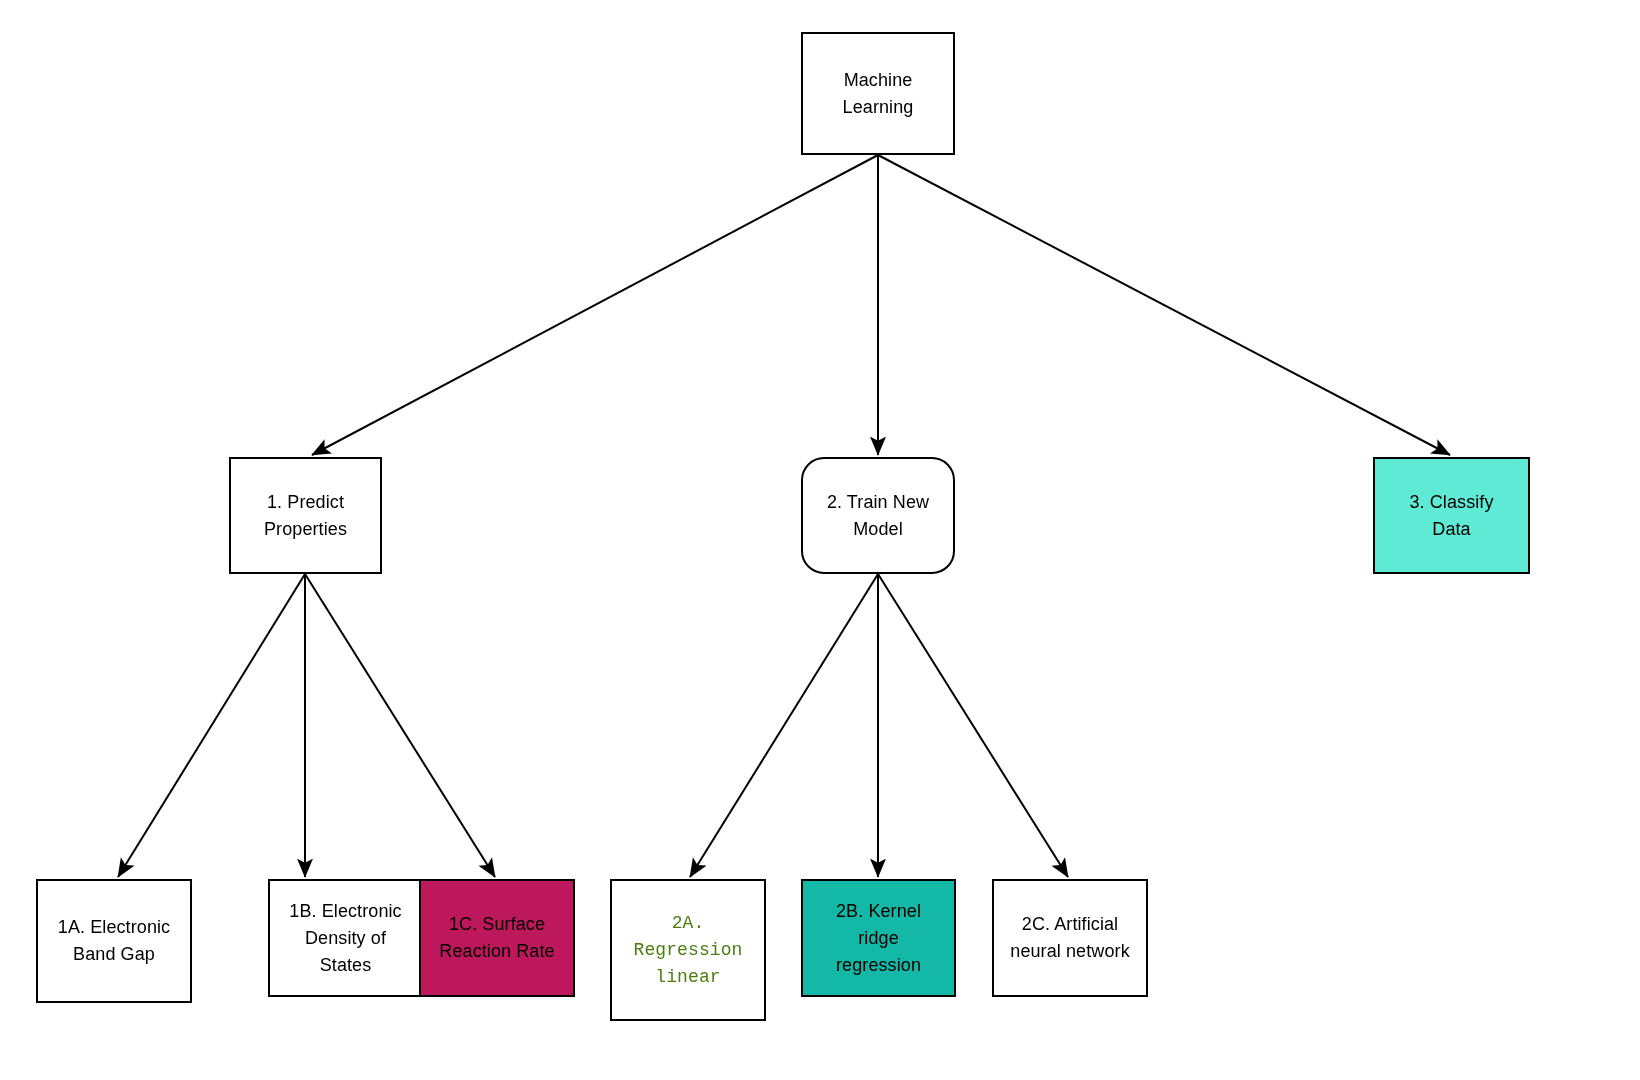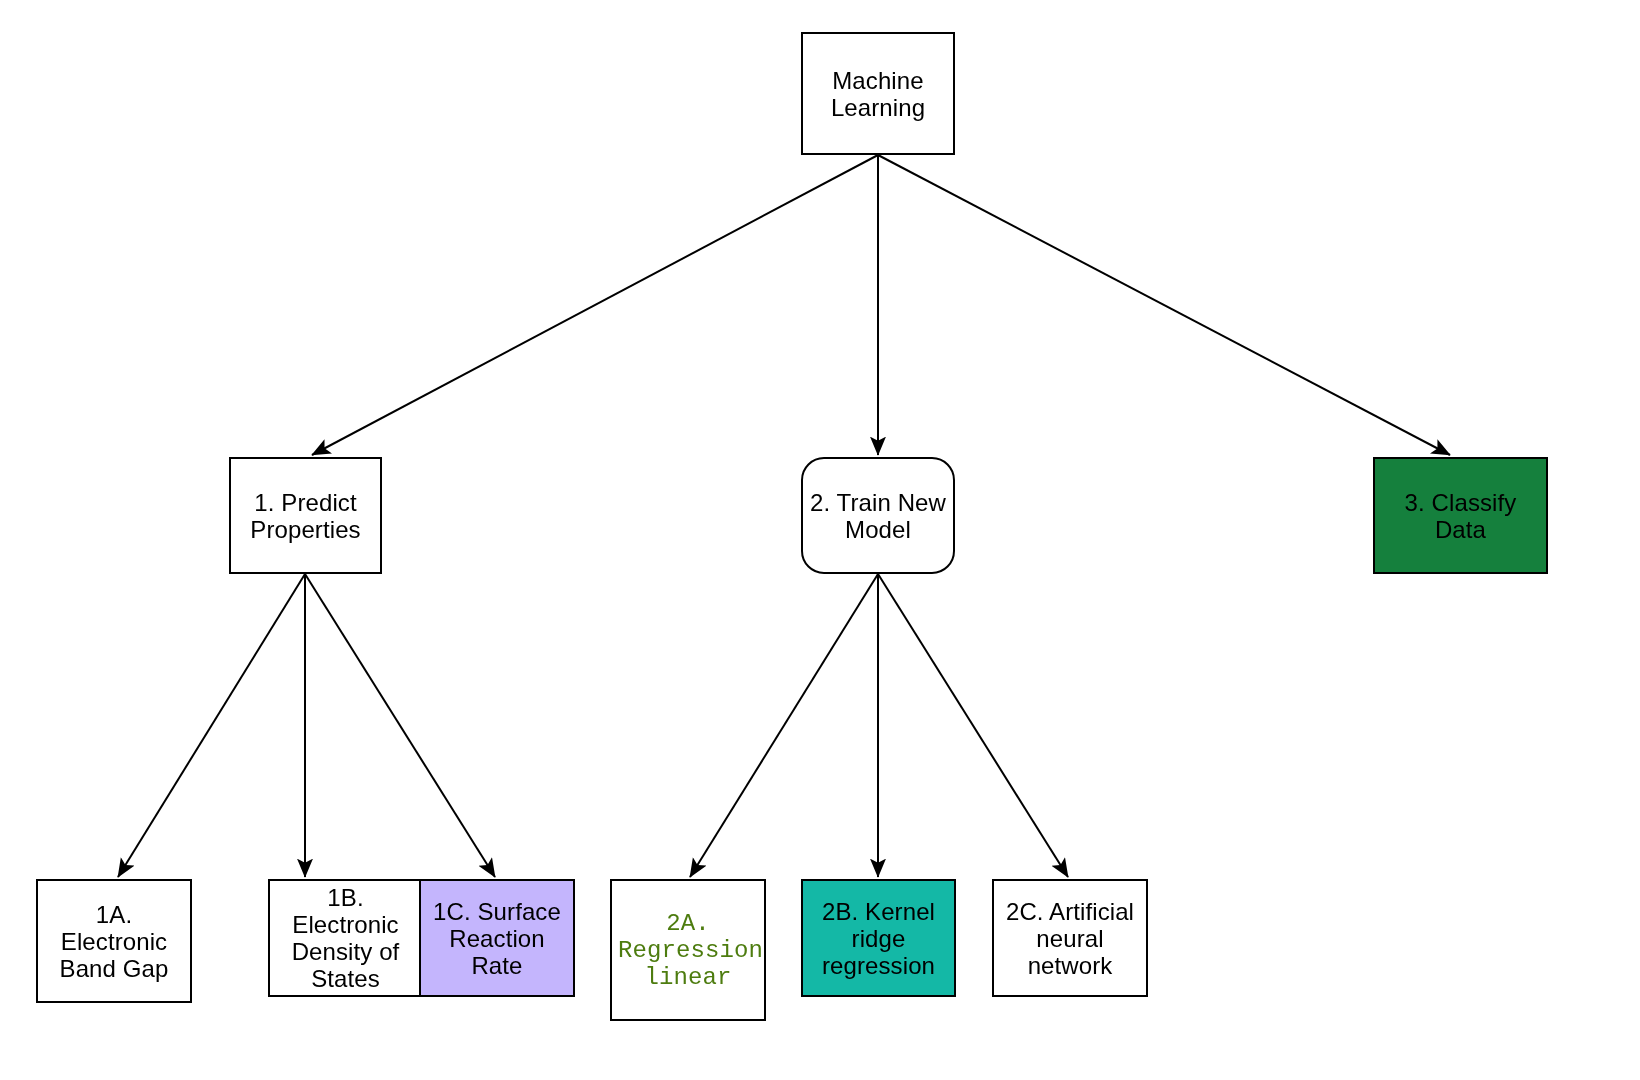--- a/index.html
+++ b/index.html
@@ -28,21 +28,21 @@
     position: absolute;
     box-sizing: border-box;
     background: #ffffff;
     border: 2px solid #000000;
     display: flex;
     align-items: center;
     justify-content: center;
     text-align: center;
     color: #000000;
     font-family: "Liberation Sans", sans-serif;
-    font-size: 24px;
+    font-size: 18px;
     line-height: 27px;
     letter-spacing: 0.1px;
     padding: 2px 6px;
     z-index: 2;
   }
   .node-label {
     display: block;
     width: 100%;
     white-space: pre-line;
   }
@@ -77,34 +77,34 @@
 Learning</span>
       </div>
       <div class="node" style="left: 229px; top: 457px; width: 153px; height: 117px; background: rgb(255, 255, 255); border-color: rgb(0, 0, 0); color: rgb(0, 0, 0); text-align: center;">
         <span class="node-label">1. Predict
 Properties</span>
       </div>
       <div class="node" style="left: 801px; top: 457px; width: 154px; height: 117px; background: rgb(255, 255, 255); border-color: rgb(0, 0, 0); color: rgb(0, 0, 0); border-radius: 23px;">
         <span class="node-label">2. Train New
 Model</span>
       </div>
-      <div class="node" style="left: 1373px; top: 457px; width: 175px; height: 117px; background: #15803d; border-color: rgb(0, 0, 0); color: rgb(0, 0, 0);">
+      <div class="node" style="left: 1373px; top: 457px; width: 157px; height: 117px; background: #5eead4; border-color: rgb(0, 0, 0); color: rgb(0, 0, 0);">
         <span class="node-label">3. Classify
 Data</span>
       </div>
       <div class="node" style="left: 36px; top: 879px; width: 156px; height: 124px; background: rgb(255, 255, 255); border-color: rgb(0, 0, 0); color: rgb(0, 0, 0);">
         <span class="node-label">1A. Electronic
 Band Gap</span>
       </div>
       <div class="node" style="left: 228px; top: 879px; width: 155px; height: 118px; background: rgb(255, 255, 255); border-color: rgb(0, 0, 0); color: rgb(0, 0, 0); margin-left: 40px;">
         <span class="node-label">1B. Electronic
 Density of
 States</span>
       </div>
-      <div class="node" style="left: 419px; top: 879px; width: 156px; height: 118px; background: #c4b5fd; border-color: rgb(0, 0, 0); color: rgb(0, 0, 0);">
+      <div class="node" style="left: 419px; top: 879px; width: 156px; height: 118px; background: #be185d; border-color: rgb(0, 0, 0); color: rgb(0, 0, 0);">
         <span class="node-label">1C. Surface
 Reaction Rate</span>
       </div>
       <div class="node" style="left: 610px; top: 879px; width: 156px; height: 142px; background: rgb(255, 255, 255); border-color: rgb(0, 0, 0); color: #4d7c0f; font-family: Liberation Mono, monospace;">
         <span class="node-label">2A.
 Regression
 linear</span>
       </div>
       <div class="node" style="left: 801px; top: 879px; width: 155px; height: 118px; background: #14b8a6; border-color: rgb(0, 0, 0); color: rgb(0, 0, 0);">
         <span class="node-label">2B. Kernel

